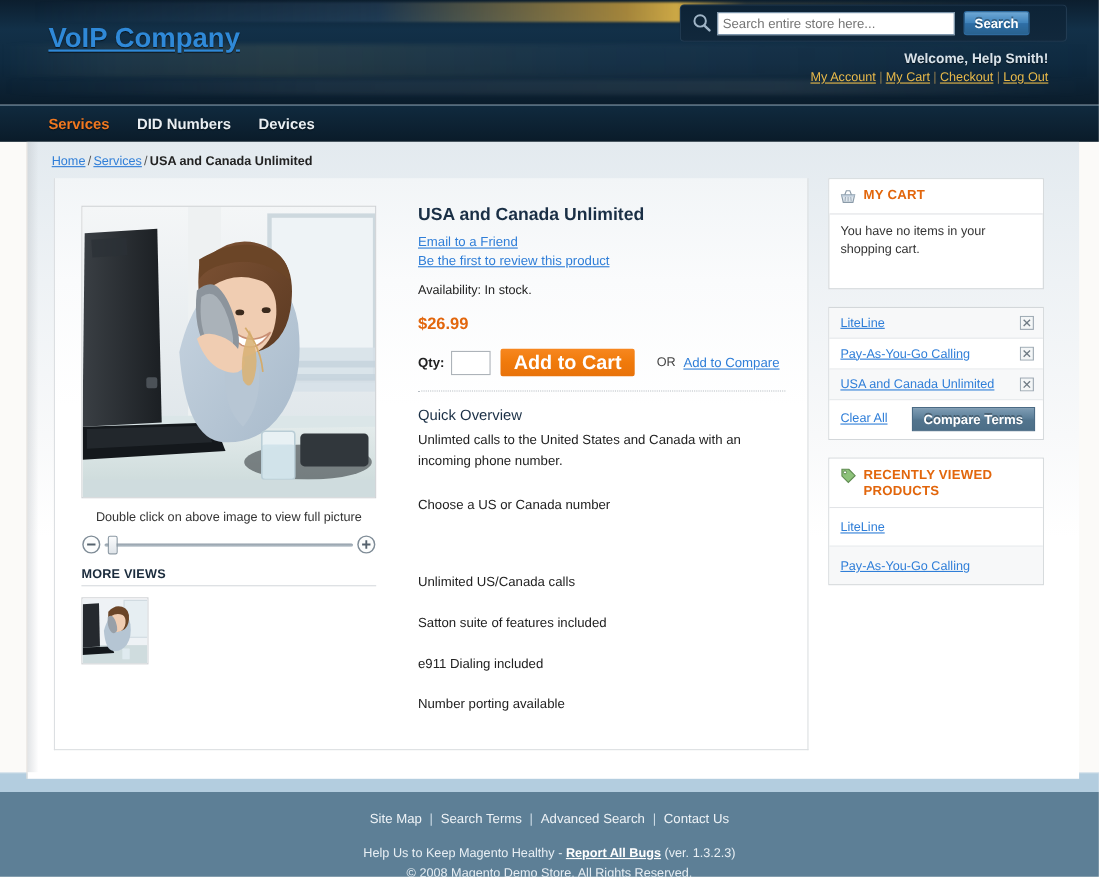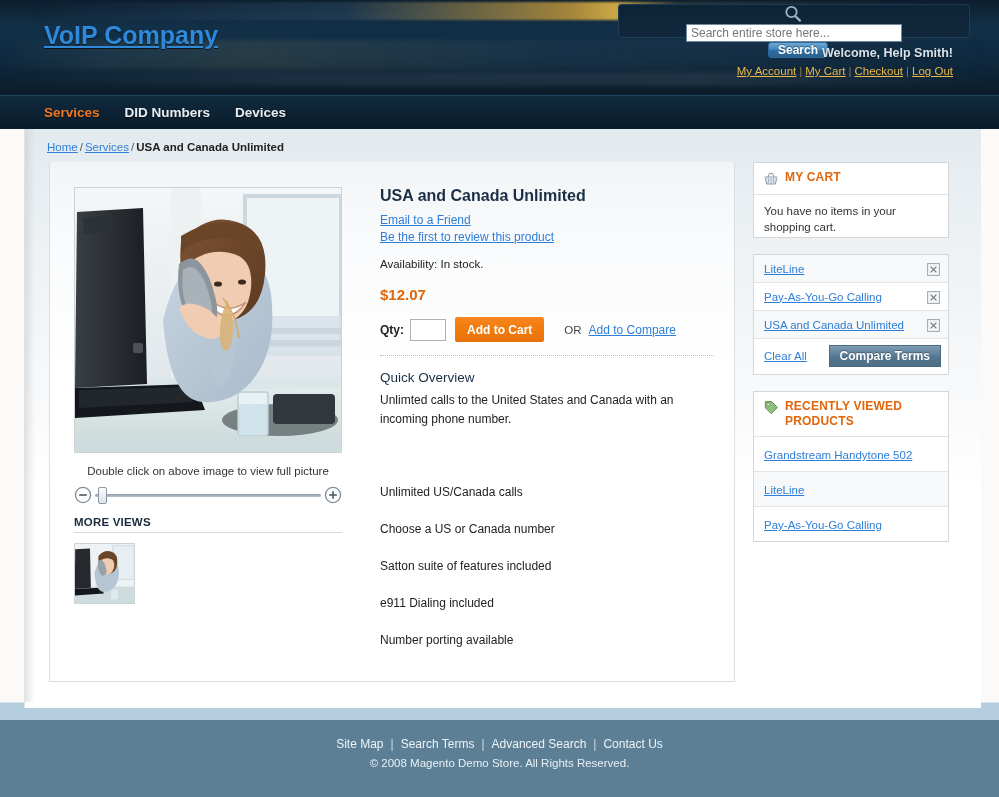--- a/index.html
+++ b/index.html
@@ -47,21 +47,20 @@
     text-shadow: 0 1px 1px rgba(0,0,0,0.6);
   }
   .search-box {
     position: absolute; left: 618px; top: 4px;
     width: 352px; height: 34px;
     background: linear-gradient(180deg, #0d2336 0%, #11283c 100%);
     border-radius: 4px;
     display: flex; align-items: center;
     padding: 0 8px;
     box-shadow: inset 0 0 0 1px rgba(70,100,130,0.35);
-    flex-direction: column;
   }
   .search-icon { width: 20px; height: 20px; margin: 0 4px 0 2px; flex: none; }
   .search-input {
     width: 216px; height: 21px;
     border: 1px solid #6f8ba3;
     background: #ffffff;
     font-family: "Liberation Sans", sans-serif;
     font-size: 12px;
     color: #444;
     padding: 1px 4px;
@@ -217,21 +216,21 @@
   .qty-input {
     width: 36px; height: 22px;
     border: 1px solid #adb3b9; background: #fff;
     font-family: "Liberation Sans", sans-serif; font-size: 12px;
     padding: 0 3px; outline: none;
   }
   .add-cart-btn {
     margin-left: 9px; height: 25px; padding: 0 12px;
     border: none; border-radius: 2px;
     background: linear-gradient(180deg, #f7871f 0%, #f07a0b 50%, #e8720a 100%);
-    color: #fff; font-size: 12px; font-weight: bold;
+    color: #fff; font-size: 18px; font-weight: bold;
     font-family: "Liberation Sans", sans-serif;
     cursor: pointer;
   }
   .or-text { font-size: 11.5px; color: #444; margin: 0 7px 0 20px; }
   .compare-link { font-size: 12px; color: #2f7ed8; text-decoration: underline; cursor: pointer; }
 
   .quick-overview-h {
     font-size: 13.5px; font-weight: normal; color: #1a2f45;
     margin-top: 14px;
   }
@@ -253,21 +252,21 @@
     display: flex; align-items: flex-start;
     padding: 7px 8px 7px 9px;
     border-bottom: 1px solid #dfe2e5;
     background: #fff;
   }
   .block-head-icon { width: 16px; height: 16px; flex: none; margin: 1px 6px 0 0; }
   .block-head-title {
     font-size: 12px; font-weight: bold; color: #e2660c;
     letter-spacing: .2px; line-height: 15px;
   }
-  .block-body { padding: 8px 10px 2px 10px; }
+  .block-body { padding: 8px 10px 27px 10px; }
   .cart-empty { font-size: 11.5px; color: #333; line-height: 16px; }
 
   .cmp-item {
     display: flex; align-items: center; justify-content: space-between;
     padding: 7px 8px 7px 10px;
     border-bottom: 1px solid #e2e5e8;
     background: #f7f8f9;
   }
   .cmp-item:nth-child(even) { background: #ffffff; }
   .cmp-link { font-size: 11.5px; color: #2f7ed8; text-decoration: underline; cursor: pointer; }
@@ -460,35 +459,35 @@
             <rect x="163" y="204" width="30" height="44" rx="3" fill="#dfeaef"></rect>
           </svg>
         </div>
       </div>
 
       <div class="prod-info">
         <h1 class="prod-title">USA and Canada Unlimited</h1>
         <a class="prod-link">Email to a Friend</a>
         <a class="prod-link">Be the first to review this product</a>
         <div class="availability">Availability: In stock.</div>
-        <div class="price">$12.07</div>
+        <div class="price">$26.99</div>
 
         <div class="addto-row">
           <span class="qty-label">Qty:</span>
           <input class="qty-input" type="text" value="" style="">
           <button class="add-cart-btn">Add to Cart</button>
           <span class="or-text">OR</span>
           <a class="compare-link">Add to Compare</a>
         </div>
 
         <div class="quick-overview-h">Quick Overview</div>
         <div class="overview-text">Unlimted calls to the United States and Canada with an incoming phone number.</div>
 
+        <div class="feature-line">Choose a US or Canada number</div>
         <div class="feature-line first">Unlimited US/Canada calls</div>
-        <div class="feature-line">Choose a US or Canada number</div>
         <div class="feature-line">Satton suite of features included</div>
         <div class="feature-line">e911 Dialing included</div>
         <div class="feature-line">Number porting available</div>
       </div>
     </div>
 
     <div class="sidebar">
 
       <div class="block">
         <div class="block-head">
@@ -552,32 +551,32 @@
         <div class="block-head">
           <span class="block-head-icon">
             <svg width="16" height="16" viewBox="0 0 16 16">
               <path d="M8.6 1.6 L14.4 7.4 L8.2 13.6 L2.4 7.8 L2.4 1.6 Z" fill="#8dc27a" stroke="#5f8b50" stroke-width="1"></path>
               <circle cx="5.2" cy="4.4" r="1.4" fill="#ffffff" stroke="#5f8b50" stroke-width="0.9"></circle>
             </svg>
           </span>
           <span class="block-head-title">RECENTLY VIEWED PRODUCTS</span>
         </div>
         <div class="rv-item">
-          <a class="rv-link">Grandstream Handytone 502</a>
-        </div>
-        <div class="rv-item">
           <a class="rv-link">LiteLine</a>
         </div>
         <div class="rv-item">
           <a class="rv-link">Pay-As-You-Go Calling</a>
         </div>
       </div>
     </div>
   </div>
 </div>
 
 <div class="footer-strip"></div>
 <div class="footer">
   <div class="footer-links">
     <a>Site Map</a><span class="sep">|</span><a>Search Terms</a><span class="sep">|</span><a>Advanced Search</a><span class="sep">|</span><a>Contact Us</a>
   </div>
+  <div class="footer-note">
+    <span>Help Us to Keep Magento Healthy - </span><a>Report All Bugs</a><span> (ver. 1.3.2.3)</span>
+  </div>
   <div class="footer-copy">© 2008 Magento Demo Store. All Rights Reserved.</div>
 </div>
 
 </body></html>

